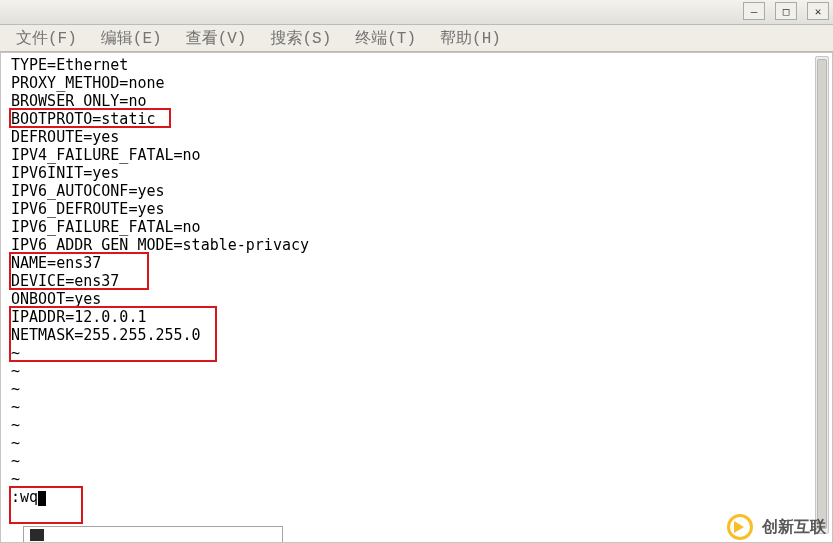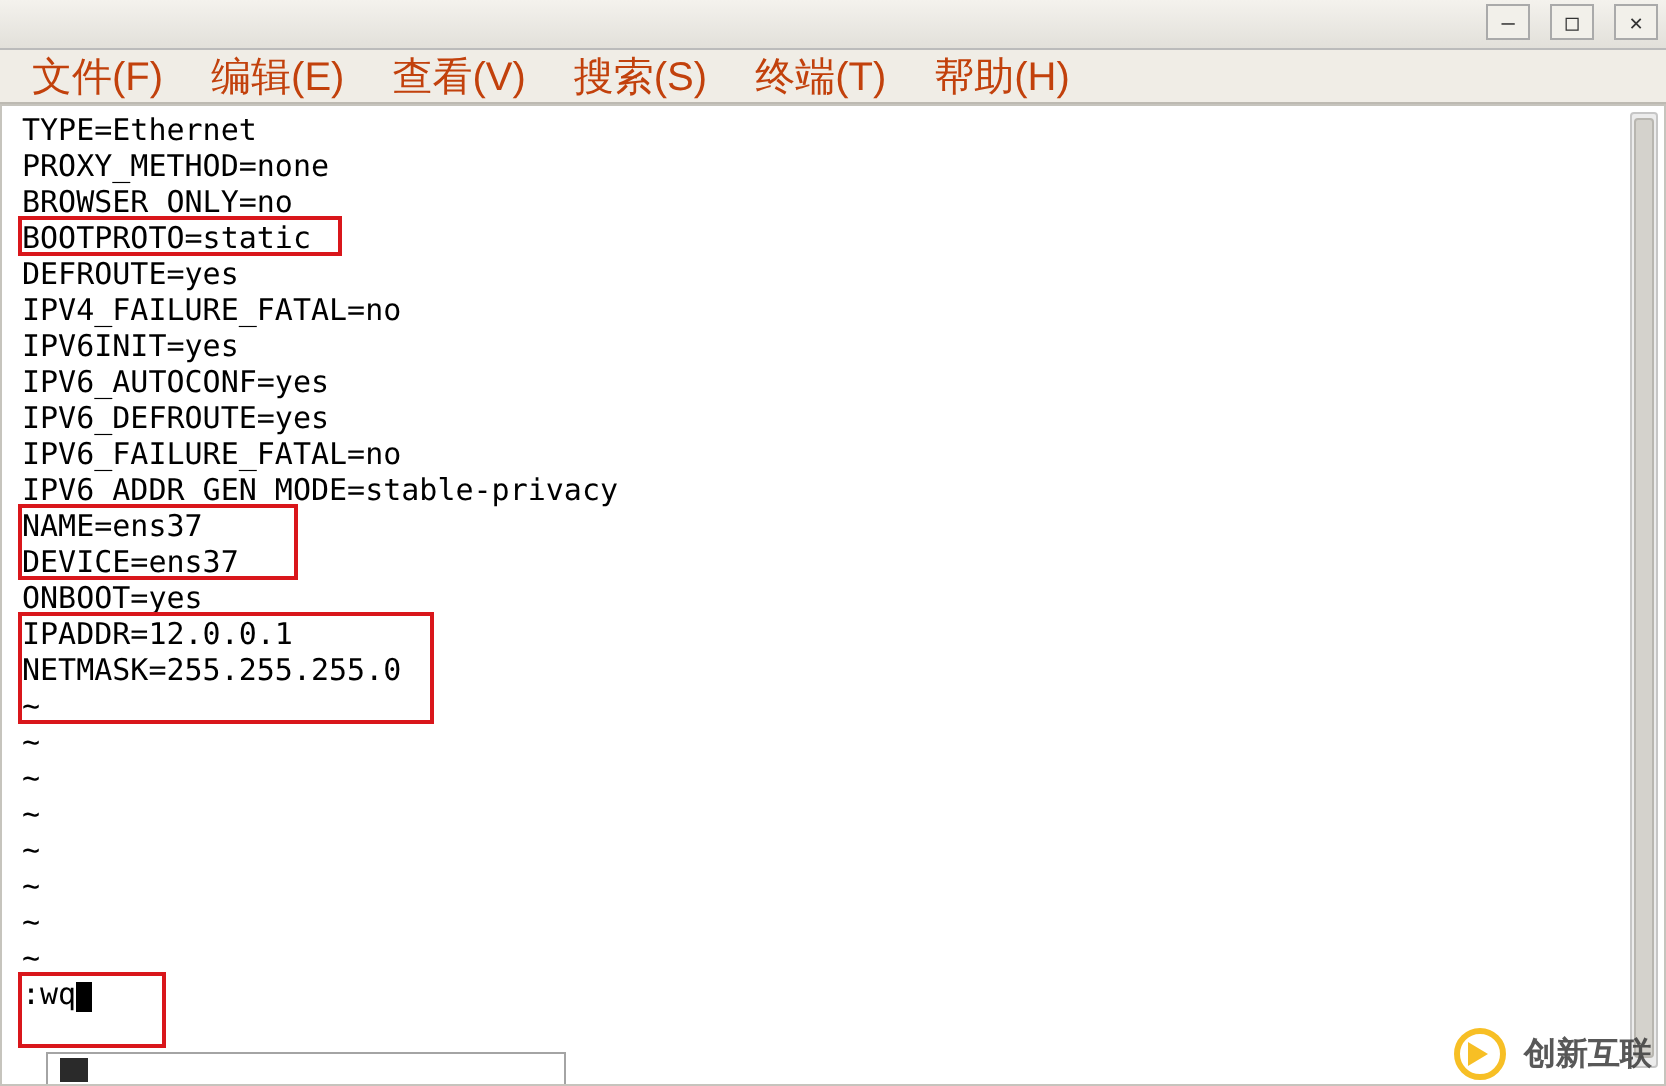--- a/index.html
+++ b/index.html
@@ -45,24 +45,24 @@
     height: 27px;
     background: #f0ede6;
     border-bottom: 1px solid #bdbab2;
     display: flex;
     align-items: center;
     padding: 0 6px;
     gap: 4px;
   }
   .menu-item {
     padding: 2px 10px;
-    font-size: 20px;
-    color: #c2410c;
+    font-size: 16px;
+    color: #737373;
     cursor: pointer;
-    font-family: Liberation Sans, sans-serif;
+    font-family: Liberation Mono, monospace;
   }
   .terminal {
     position: relative;
     background: #ffffff;
     height: 491px;
     border: 1px solid #c6c4bd;
     margin: 0;
     overflow: hidden;
   }
   .term-inner {

